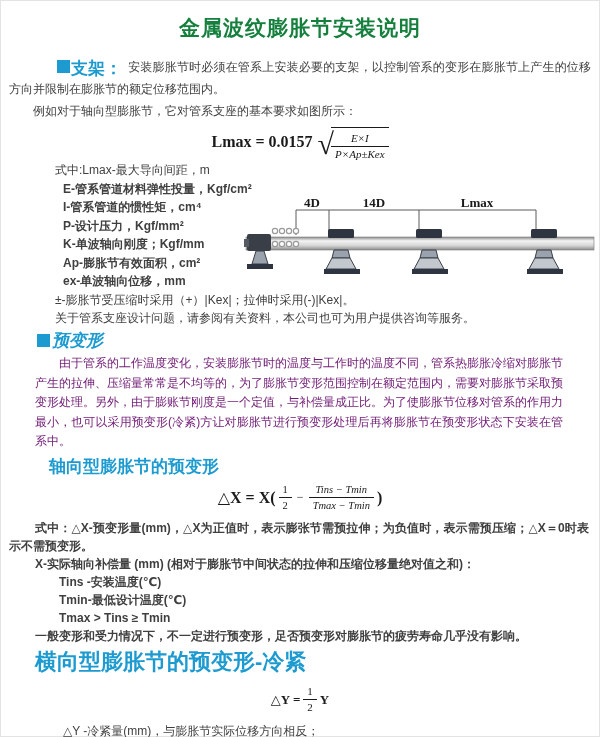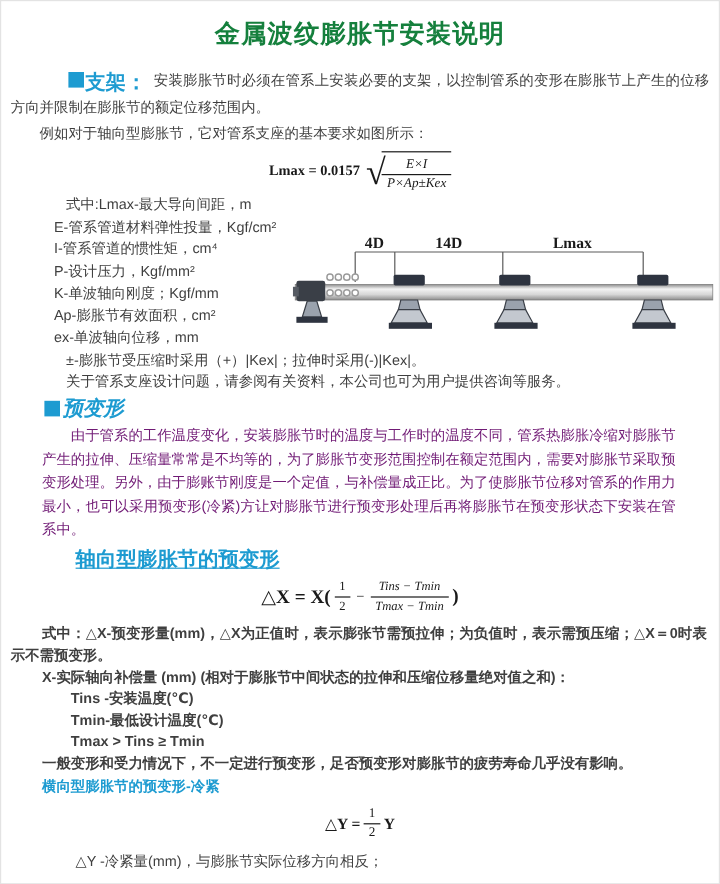--- a/index.html
+++ b/index.html
@@ -24,41 +24,41 @@
   .intro .inline-head { display:inline-flex; align-items:flex-start; color:var(--accent,#1d9bd1);
     font-size:17px; font-weight:bold; margin-left:48px; margin-right:6px;
     vertical-align:-2px; line-height:1; }
   .intro .inline-head .sq { margin-right:1px; }
 
   .line-example { margin:0 8px; padding-left:24px; line-height:22px; }
 
   .formula { text-align:center; font-family:"Liberation Serif","DejaVu Serif",serif;
     color:#1a1a1a; }
   .f1 { margin-top:3px; height:34px; line-height:34px; }
-  .f-lhs { font-weight:bold; font-size:12px; margin-right:5px; }
+  .f-lhs { font-weight:bold; font-size:16px; margin-right:5px; }
   .radical { font-size:30px; font-weight:normal; vertical-align:-7px; letter-spacing:-3px; }
   .radicand { display:inline-block; border-top:1.5px solid #1a1a1a; vertical-align:middle; }
   .frac { display:inline-block; vertical-align:middle; text-align:center; font-size:11px; line-height:13px; }
   .frac .num { display:block; border-bottom:1px solid #1a1a1a; padding:0 4px 1px 4px; }
   .frac .den { display:block; padding:1px 4px 0 4px; }
   .radicand .frac { font-style:italic; }
   .radicand .frac .num { border-bottom:1px solid #1a1a1a; }
 
   .defs { margin-top:2px; }
   .defs .def-line { line-height:18.5px; }
   .ind-a { padding-left:54px; }   
-  .ind-b { padding-left:44px; }   
+  .ind-b { padding-left:62px;font-weight:bold; }   
 
   .sec2-head { margin:4px 0 0 36px; }
 
   .para { margin:4px 36px 0 34px; line-height:19.5px; text-align:justify; text-indent:24px; color:#701a75; }
 
   .subhead { color:var(--accent,#1d9bd1); font-size:17px; font-weight:bold; }
-  .subhead.axial { margin:3px 0 0 62px;text-decoration:underline; }
-  .subhead.lateral { margin:2px 0 0 34px; font-size:12px; }
+  .subhead.axial { margin:3px 0 0 48px; }
+  .subhead.lateral { margin:2px 0 0 34px; font-size:22px; }
 
   .f2 { margin-top:5px; height:30px; }
   .f2 .f-lhs2, .f2 .f-rp { font-weight:bold; font-size:16px; vertical-align:middle; }
   .f2 .minus { vertical-align:middle; font-size:12px; margin:0 2px; }
   .f2 .frac { font-size:10.5px; }
   .f2 .tfrac { font-style:italic; }
 
   .notes { margin-top:6px; }
   .notes .note { line-height:18px;font-weight:bold; }
   .hang { padding:0 10px 0 8px; text-indent:26px; text-align:justify; }

